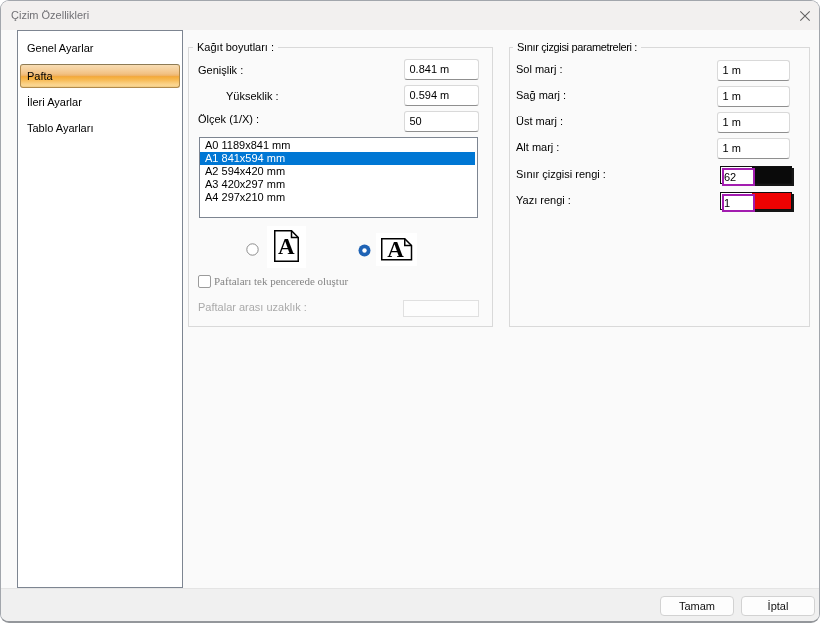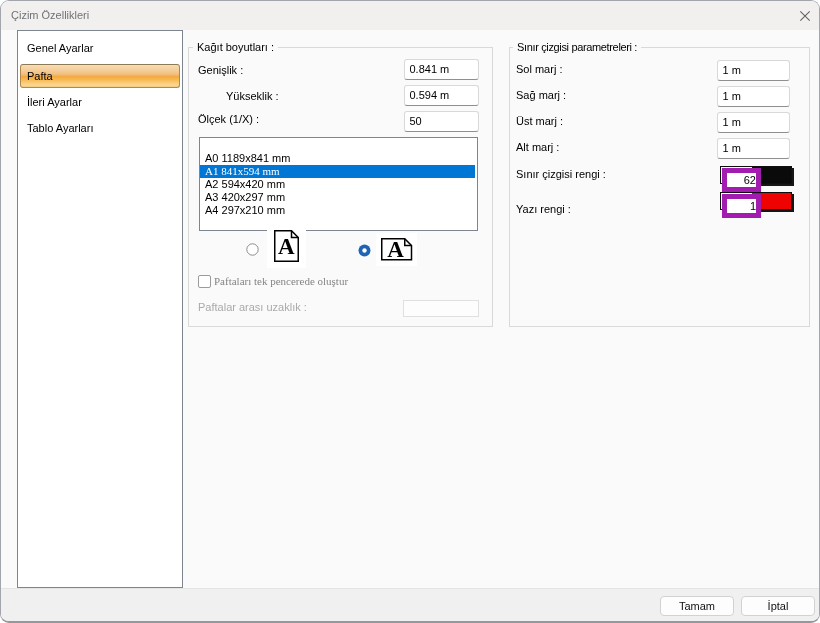--- a/index.html
+++ b/index.html
@@ -14,29 +14,29 @@
   .sbitem{position:absolute;left:9px;font-size:11px;color:#000;white-space:nowrap;}
   .hl{position:absolute;left:2px;top:33px;width:158px;height:22px;border:1px solid #b08a4c;border-top-color:#8d7b55;border-radius:3px;
       background:linear-gradient(180deg,#f8ddb4 0%,#f5cf9b 22%,#f2c183 40%,#efb468 48%,#f2a842 51%,#f5ae3e 56%,#f7ba56 68%,#f9ca77 80%,#fbd793 92%,#f0c87f 100%);}
   .grp{position:absolute;border:1px solid #d9d9d9;}
   .grplabel{position:absolute;font-size:11px;color:#000;background:#fafafa;padding:0 4px;white-space:nowrap;}
   .lbl{position:absolute;font-size:11px;color:#000;white-space:nowrap;}
   .glbl{position:absolute;font-size:11px;white-space:nowrap;}
   .fld{position:absolute;width:68px;height:19px;background:#fff;border:1px solid #d9d9d9;border-bottom-color:#8f8f8f;
        border-radius:3px;font-size:11px;color:#000;line-height:19px;padding-left:4.5px;}
   .listbox{position:absolute;left:198px;top:136px;width:277px;height:78px;background:#fff;border:1px solid #7d8591;
-           font-size:11px;color:#000;padding-top:14px;}
+           font-size:11px;color:#000;padding-top:1px;}
   .lbrow{height:13.1px;line-height:13.1px;padding-left:5px;white-space:nowrap;}
-  .lbsel{background:#0077d4;color:#fff;margin-right:2px;font-family:Liberation Serif, serif;}
+  .lbsel{background:#0077d4;color:#fff;margin-right:2px;}
   .btn{position:absolute;width:72px;height:18px;background:#fdfdfd;border:1px solid #d2d2d2;border-radius:4px;
        font-size:11px;color:#111;text-align:center;line-height:18px;}
   .colorctl{position:absolute;left:719px;width:70px;height:16px;border:1px solid #0e0e0e;background:#fff;
             box-shadow:2px 2px 0 #161616;}
-  .colorctl .num{position:absolute;left:1px;top:1px;width:29px;height:14px;background:#fff;border:5px solid #a21caf;
-                 text-align:right;font-size:11px;line-height:14px;color:#000;z-index:2;}
+  .colorctl .num{position:absolute;left:1px;top:1px;width:29px;height:14px;background:#fff;border:2px solid #a21caf;
+                 text-align:left;font-size:11px;line-height:14px;color:#000;z-index:2;}
   .colorctl .sw{position:absolute;left:31px;top:0;right:0;bottom:0;}
   .iconbox{position:absolute;background:#fff;}
 </style>
 </head>
 <body>
 <div class="dlg">
   <div class="titlebar">
     <div class="title">Çizim Özellikleri</div>
     <div class="closex"><svg width="20" height="20" viewBox="0 0 20 20">
           <path d="M5.3 5.3 L14.7 14.7 M14.7 5.3 L5.3 14.7" stroke="#606060" stroke-width="1.05"></path>
@@ -99,21 +99,21 @@
   <div style="position:absolute;left:402px;top:299px;width:74px;height:15px;background:#fdfdfd;border:1px solid #e0e0e0;"></div>
 
   <div class="grp" style="left:508px;top:46px;width:299px;height:278px;"></div>
   <div class="grplabel" style="left:512px;top:40px;letter-spacing:-0.35px;">Sınır çizgisi parametreleri :</div>
 
   <div class="lbl" style="left:515px;top:62px;text-align:right;">Sol marj :</div>
   <div class="lbl" style="left:515px;top:88px;">Sağ marj :</div>
   <div class="lbl" style="left:515px;top:114px;">Üst marj :</div>
   <div class="lbl" style="left:515px;top:140px;">Alt marj :</div>
   <div class="lbl" style="left:515px;top:167px;">Sınır çizgisi rengi :</div>
-  <div class="lbl" style="left:515px;top:193px;margin-top:9px;">Yazı rengi :</div>
+  <div class="lbl" style="left:515px;top:193px;">Yazı rengi :</div>
 
   <div class="fld" style="left:716px;top:59px;width:66.5px;">1 m</div>
   <div class="fld" style="left:716px;top:85px;width:66.5px;">1 m</div>
   <div class="fld" style="left:716px;top:111px;width:66.5px;">1 m</div>
   <div class="fld" style="left:716px;top:137px;width:66.5px;">1 m</div>
 
   <div class="colorctl" style="top:165px;">
       <div class="num">62</div>
       <div class="sw" style="background:#0a0a0a;"></div>
     </div>

